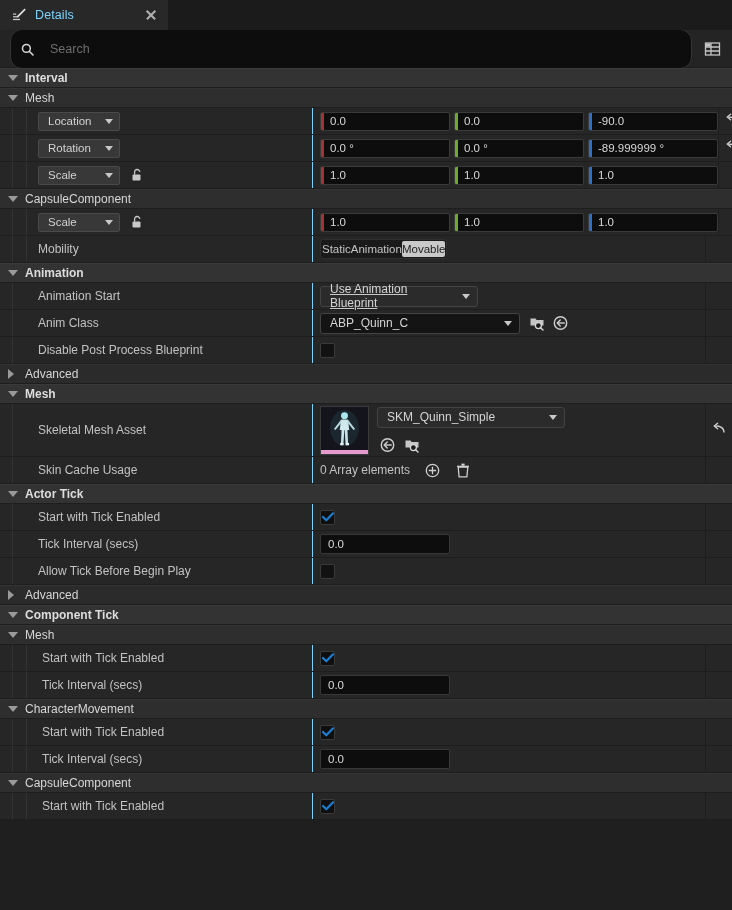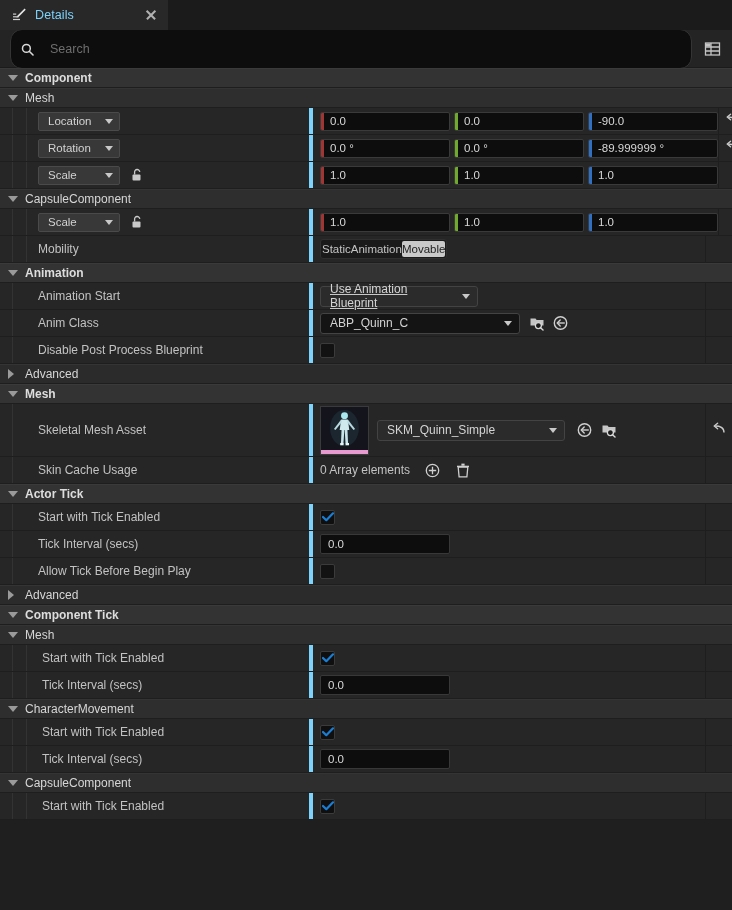--- a/index.html
+++ b/index.html
@@ -86,21 +86,21 @@
     display: flex; align-items: stretch;
     min-height: 27px;
     background: #262626;
     border-bottom: 1px solid #1e1e1e;
     position: relative;
   }
   .row .lcol {
     width: 313px; flex: 0 0 313px;
     display: flex; align-items: center;
     position: relative;
-    border-right: 4px solid #7dd3fc;
+    border-right: 1px solid #7dd3fc;
   }
   .row .rcol {
     flex: 1; display: flex; align-items: center;
     padding-left: 7px; gap: 6px;
     position: relative;
   }
   .row .resetcol {
     width: 27px; flex: 0 0 27px;
     display: flex; align-items: center; justify-content: center;
     border-left: 1px solid #1e1e1e;
@@ -186,21 +186,21 @@
 
   
   .thumb {
     width: 49px; height: 49px; position: relative;
     background: #101018; border: 1px solid #3a3a3a; overflow: hidden;
     flex: 0 0 49px;
   }
   .thumb .figsvg { position: absolute; inset: 0; }
   .thumb .pinkbar { position: absolute; left:0; right:0; bottom:0; height: 4px; background: #e79ad0; }
 
-  .assetcol { display: flex; flex-direction: row; gap: 9px; }
+  .assetcol { display: flex; flex-direction: column; gap: 9px; }
   .assetbtns { display: flex; align-items: center; gap: 8px; padding-left: 2px; }
 
   .iconbtn { width: 17px; height: 17px; display: block; }
   .arrnum { font-size: 12px; color: #c2c2c2; }
 
   .rowtall { min-height: 53px; }
 </style>
 </head>
 <body>
 
@@ -238,21 +238,21 @@
         <path d="M1.5 6 H15.5 M1.5 10 H15.5 M7 2 V14" stroke="#c4c4c4" stroke-width="1.3"></path>
         <rect x="2" y="2.5" width="4.6" height="3" fill="#c4c4c4"></rect>
       </svg>
     </div>
   </div>
 
   <div class="scroll">
 
     <div class="cat top">
       <span class="tri"></span>
-      <span class="cat-title">Component</span>
+      <span class="cat-title">Interval</span>
     </div>
 
     <div class="cat sub">
       <span class="tri"></span>
       <span class="cat-title">Mesh</span>
     </div>
 
     <div class="row">
       <div class="lcol pad1">
         <span class="guide" style="left:12px"></span>

